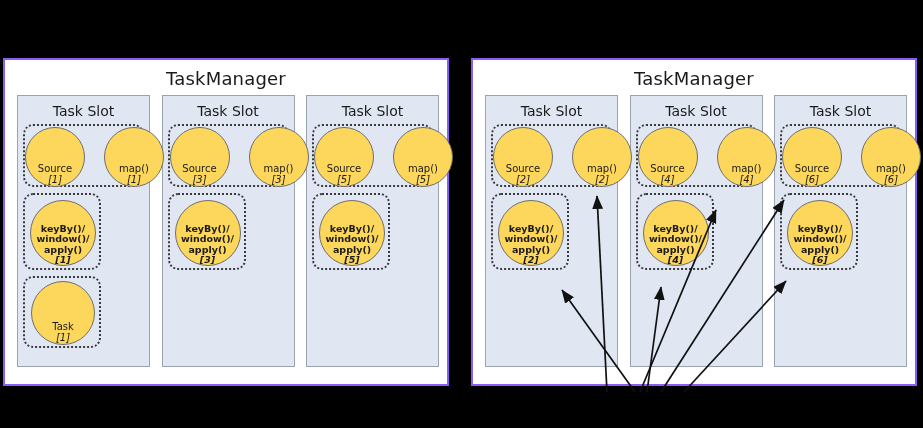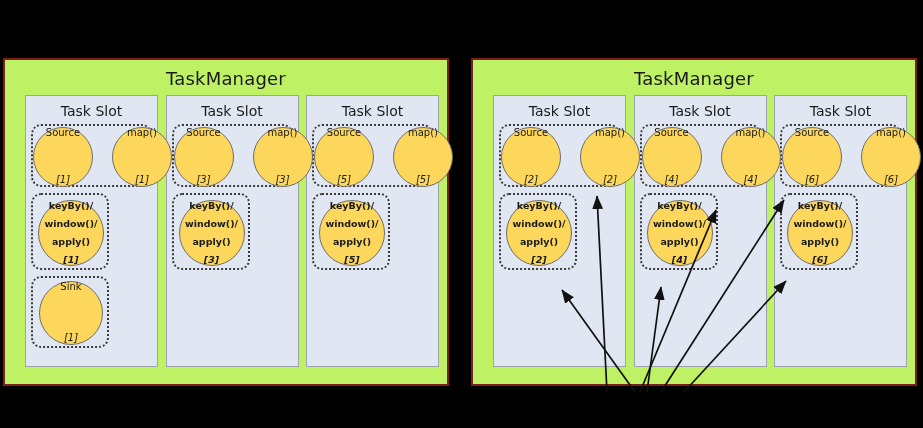--- a/index.html
+++ b/index.html
@@ -25,37 +25,37 @@
     width: 923px;
     height: 428px;
     pointer-events: none;
     z-index: 5;
   }
 
   
   .taskmanager {
     position: absolute;
     box-sizing: border-box;
-    background: #bef264;
-    border: 2px solid #7f1d1d;
+    background: #ffffff;
+    border: 2px solid #8b5cf6;
     z-index: 2;
   }
   .tm-title {
     text-align: center;
     font-size: 18px;
     color: #1A1A1A;
     letter-spacing: 0.2px;
     margin-top: 8px;
     margin-bottom: 6px;
     font-family: "DejaVu Sans", sans-serif;
   }
   .tm-slots {
     display: flex;
     justify-content: space-between;
-    padding: 0 8px 8px 20px;
+    padding: 0 8px 8px 12px;
     box-sizing: border-box;
   }
 
   
   .task-slot {
     box-sizing: border-box;
     background: #E1E7F2;
     border: 1px solid #9CA3B0;
     width: 133px;
     height: 272px;
@@ -98,21 +98,21 @@
 
   
   .circle {
     position: absolute;
     border-radius: 50%;
     background: #FCD75B;
     border: 1px solid #6E6E6E;
     display: flex;
     flex-direction: column;
     align-items: center;
-    justify-content: space-between;
+    justify-content: flex-end;
     text-align: center;
     color: #1A1A1A;
     line-height: 1.08;
   }
   .c-op {
     width: 58px;
     height: 58px;
     top: 1px;
     font-size: 10px;
   }
@@ -165,21 +165,21 @@
           <div class="circle c-win">
             <span>keyBy()/</span>
             <span>window()/</span>
             <span>apply()</span>
             <span class="idx">[1]</span>
           </div>
         </div>
 
         <div class="group group-sink">
           <div class="circle c-sink">
-            <span>Sink</span>
+            <span>Task</span>
             <span class="idx">[1]</span>
           </div>
         </div>
       </div>
 
       <div class="task-slot">
         <div class="slot-title">Task Slot</div>
 
         <div class="group group-chain">
           <div class="circle c-op c-source">

